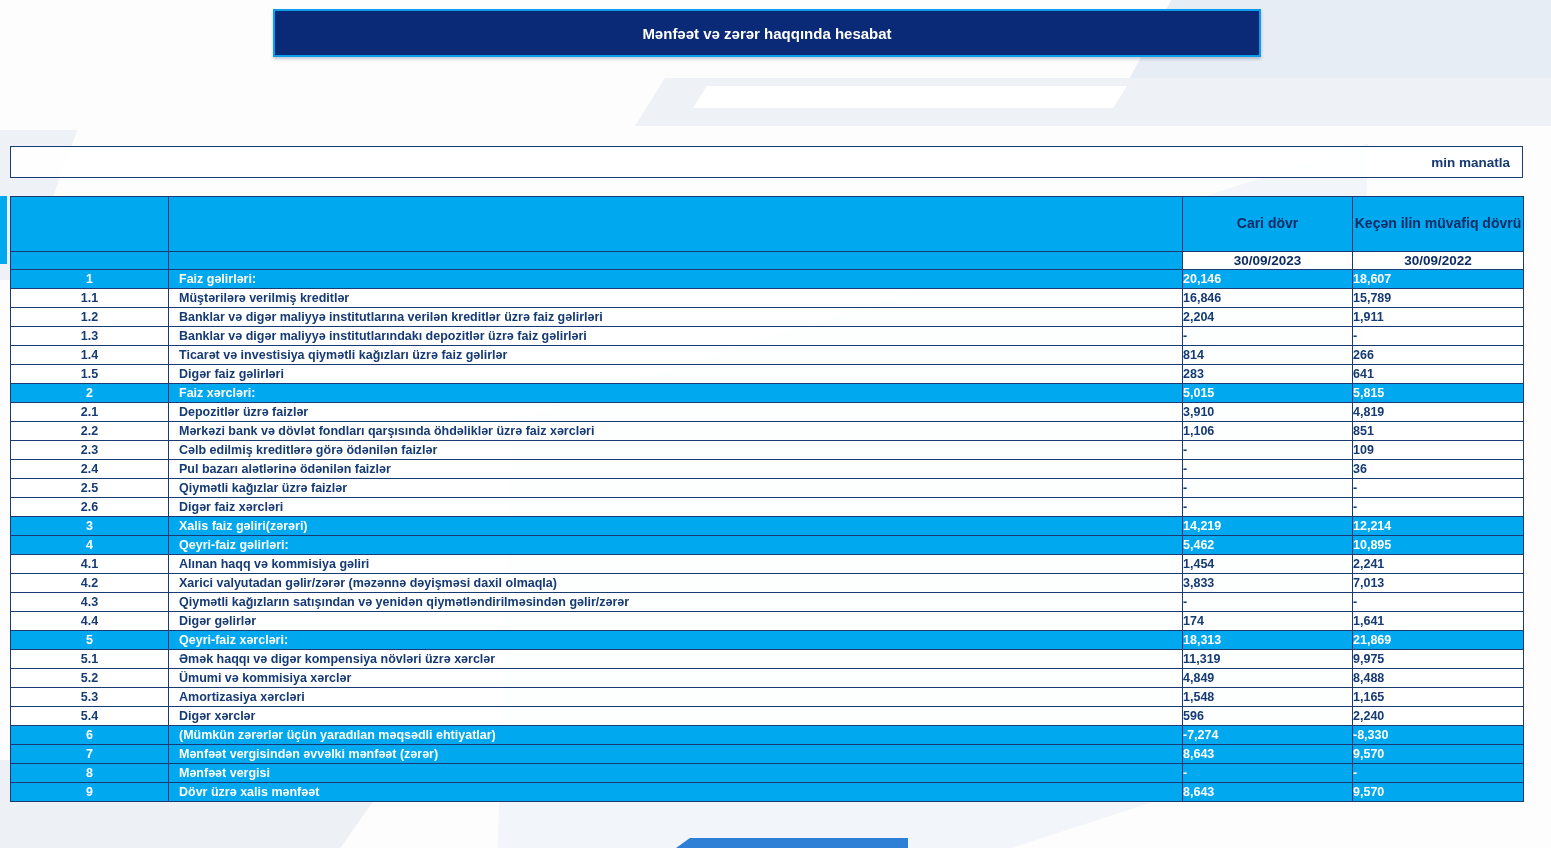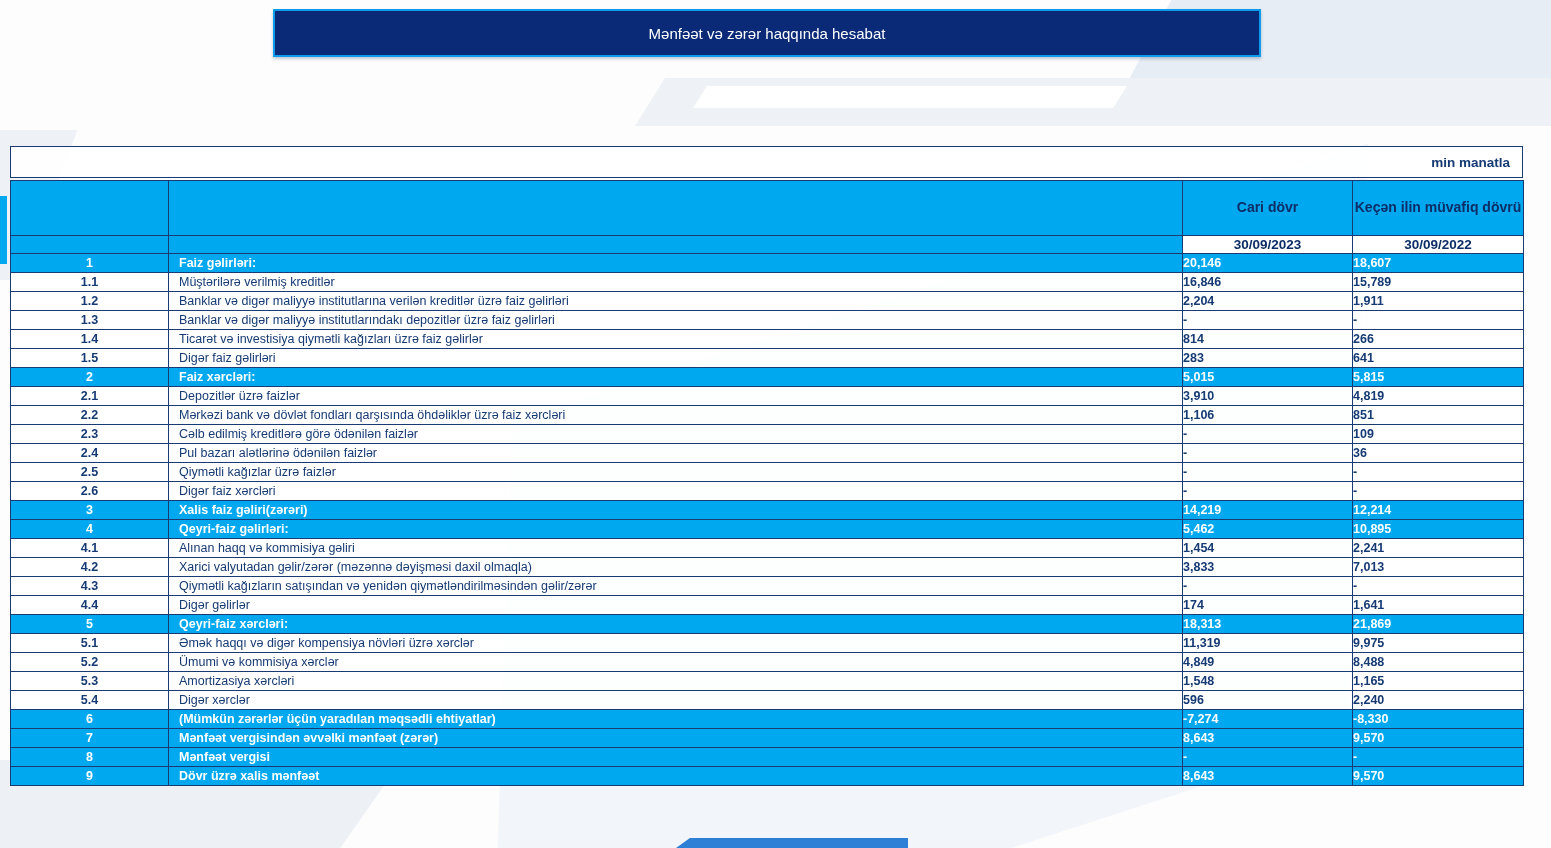--- a/index.html
+++ b/index.html
@@ -36,42 +36,42 @@
   .bg-bottom-blue { left: 676px; top: 838px; width: 232px; height: 10px;
      background: #2e7fd6; clip-path: polygon(6% 0, 100% 0, 100% 100%, 0 100%); }
 
   
   .title-bar {
     position: absolute; left: 273px; top: 9px;
     width: 988px; height: 48px;
     background: var(--navy);
     border: 2px solid #0d9bec;
     display: flex; align-items: center; justify-content: center;
-    color: #ffffff; font-size: 15px; font-weight: normal;
+    color: #ffffff; font-size: 15px; font-weight: bold;
     z-index: 2;
     box-shadow: 0 2px 3px rgba(10, 40, 90, 0.25);
   }
 
   
   .report { position: absolute; left: 10px; top: 127px; width: 1513px; z-index: 1; }
 
   .unit-row {
     border: 1px solid var(--border-navy);
     background: rgba(255,255,255,0.92);
     height: 32px;
     display: flex; align-items: center; justify-content: flex-end;
     padding-right: 12px;
     color: var(--text-navy); font-size: 13.5px; font-weight: 600; margin-top: 19px;
   }
 
   table.pl-table {
     width: 100%;
     border-collapse: collapse;
     table-layout: fixed;
-    margin-top: 2px;
+    margin-top: 18px;
   }
   .pl-table col.c-no    { width: 158px; }
   .pl-table col.c-label { width: 1014px; }
   .pl-table col.c-cur   { width: 170px; }
   .pl-table col.c-prev  { width: 171px; }
 
   .pl-table th, .pl-table td {
     border: 1px solid var(--border-navy);
     padding: 0;
     overflow: hidden; white-space: nowrap;
@@ -85,21 +85,21 @@
   tr.dates-row td { height: 18px; }
   tr.dates-row td.blank { background: var(--accent); }
   tr.dates-row td.date {
     background: #ffffff; text-align: center;
     color: #0d2d66; font-size: 13.5px; font-weight: bold;
   }
 
   tbody.data-body td { height: 19px; font-size: 12.5px; color: var(--text-navy); }
   tbody.data-body tr:not(.section) td { background: rgba(255,255,255,0.85); }
   tbody.data-body td.num   { text-align: center; font-weight: 600; }
-  tbody.data-body td.label { text-align: left; padding-left: 10px; font-weight: 400; }
+  tbody.data-body td.label { text-align: left; padding-left: 10px; font-weight: 700; }
   tbody.data-body td.val   { text-align: left; font-weight: 600; }
   tbody.data-body tr.section td { background: var(--accent); color: #ffffff; font-weight: bold; }
 </style>
 </head>
 <body>
 
 <div class="bg-shape bg-band-topright"></div>
 <div class="bg-shape bg-band-upper"></div>
 <div class="bg-shape bg-band-upper-white"></div>
 <div class="bg-shape bg-tri-left"></div>

